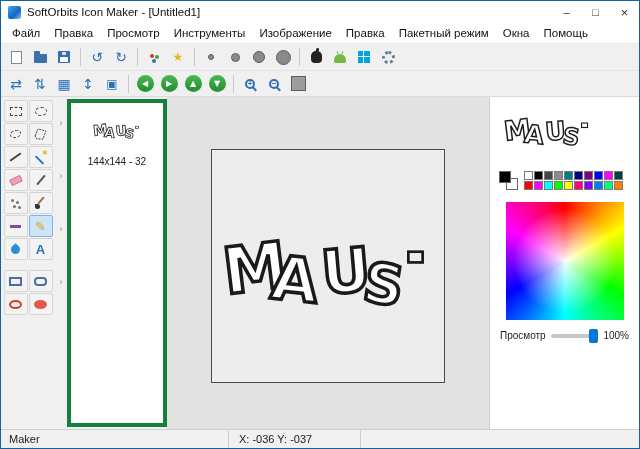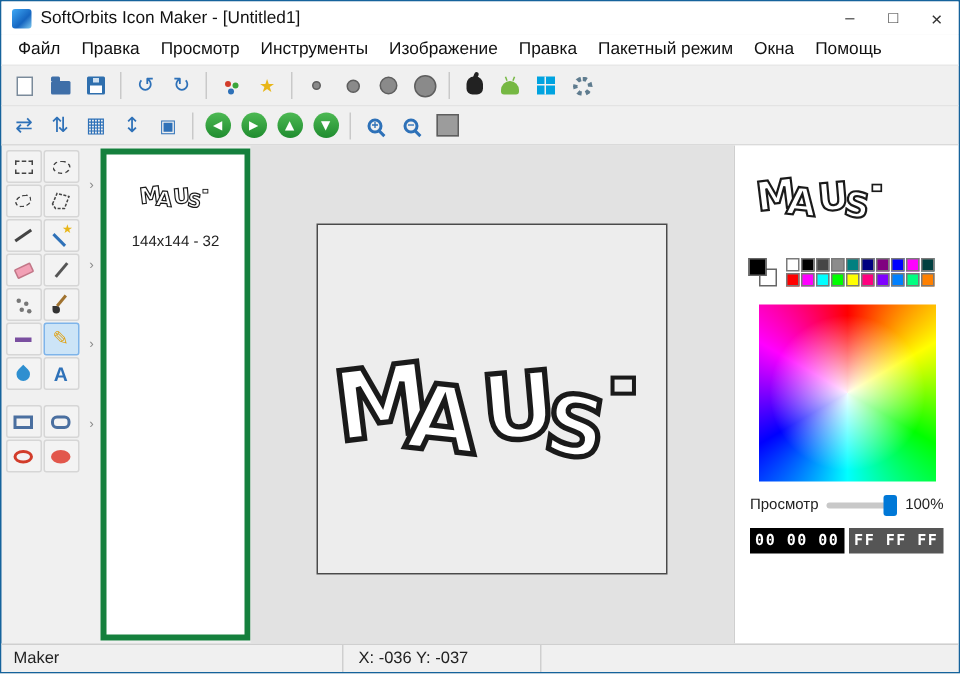--- a/index.html
+++ b/index.html
@@ -405,24 +405,20 @@
       <div class="gradient-box"></div>
 
       <div class="slider-row">
         <span class="slider-label">Просмотр</span>
         <div class="slider-track">
           <div class="slider-thumb"></div>
         </div>
         <span class="slider-value">100%</span>
       </div>
 
-      <div class="hex-row">
-        <div class="hex-box hex-bg">00 00 00</div>
-        <div class="hex-box hex-fg">FF FF FF</div>
-      </div>
     </div>
   </div>
 
   <div class="statusbar">
     <div class="status-cell1">Maker</div>
     <div class="status-cell2">X: -036 Y: -037</div>
     <div class="status-fill"></div>
   </div>
 
 </div>

